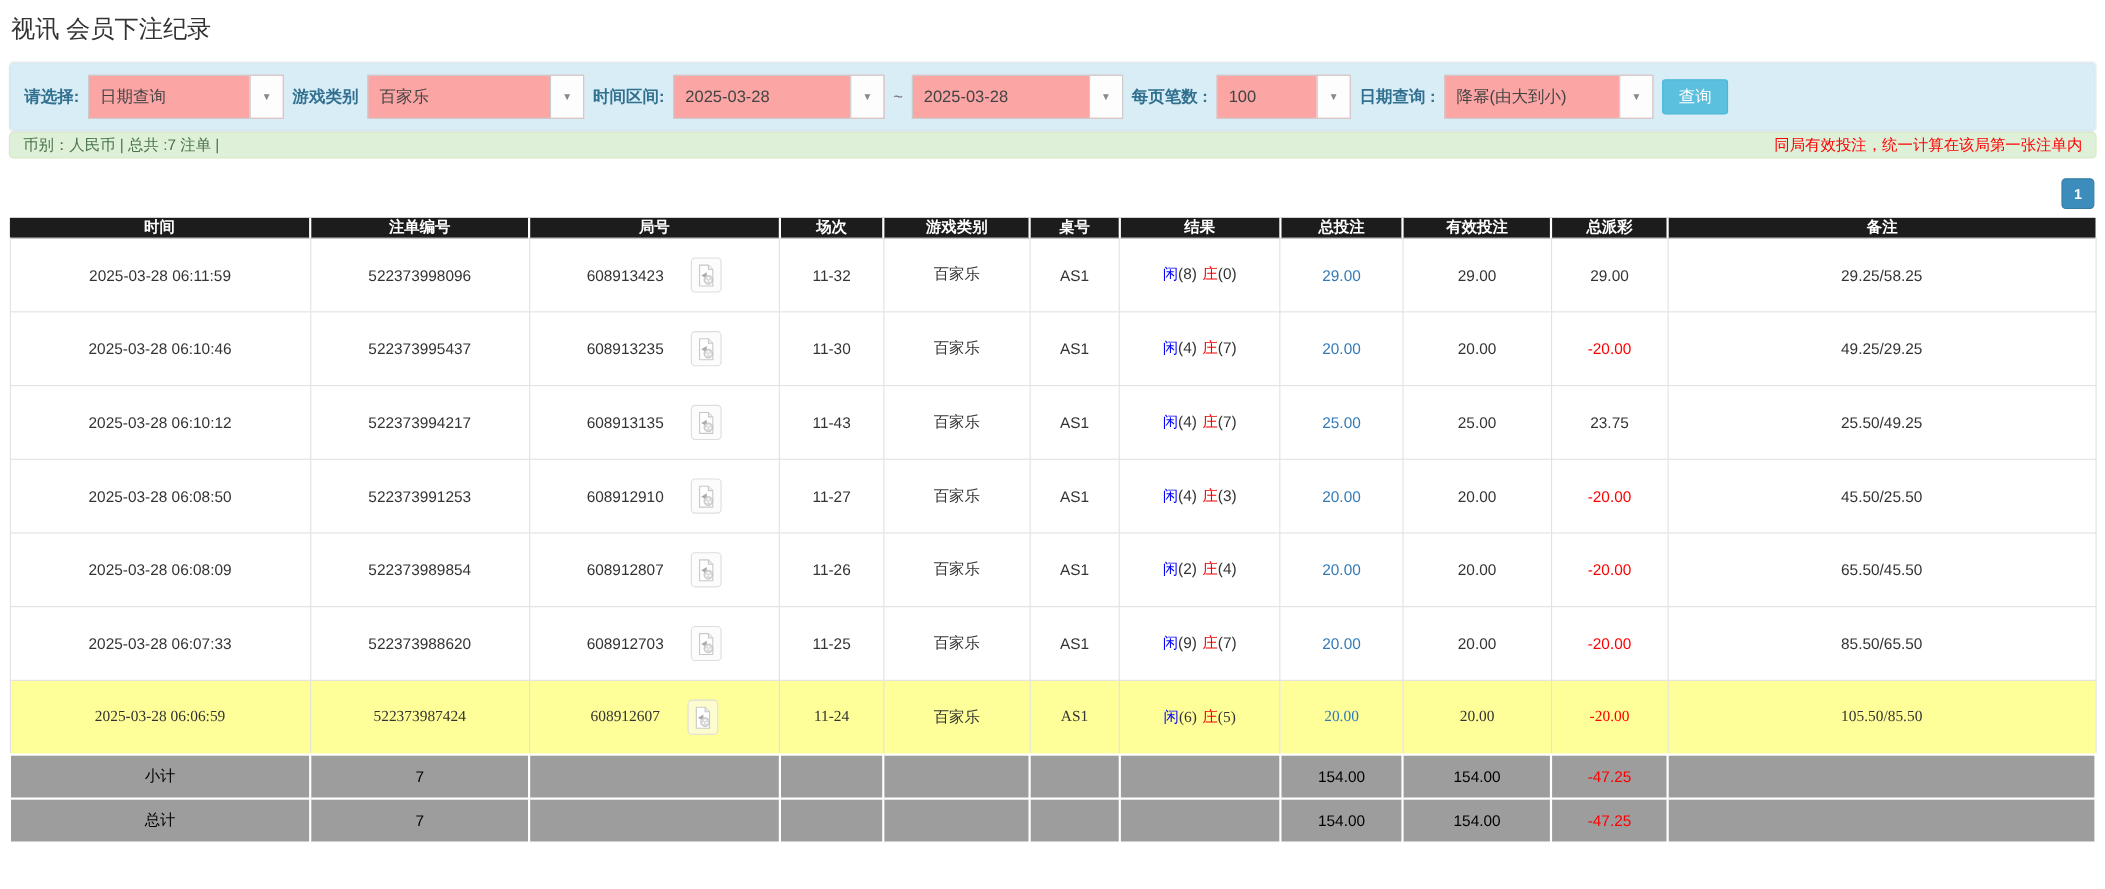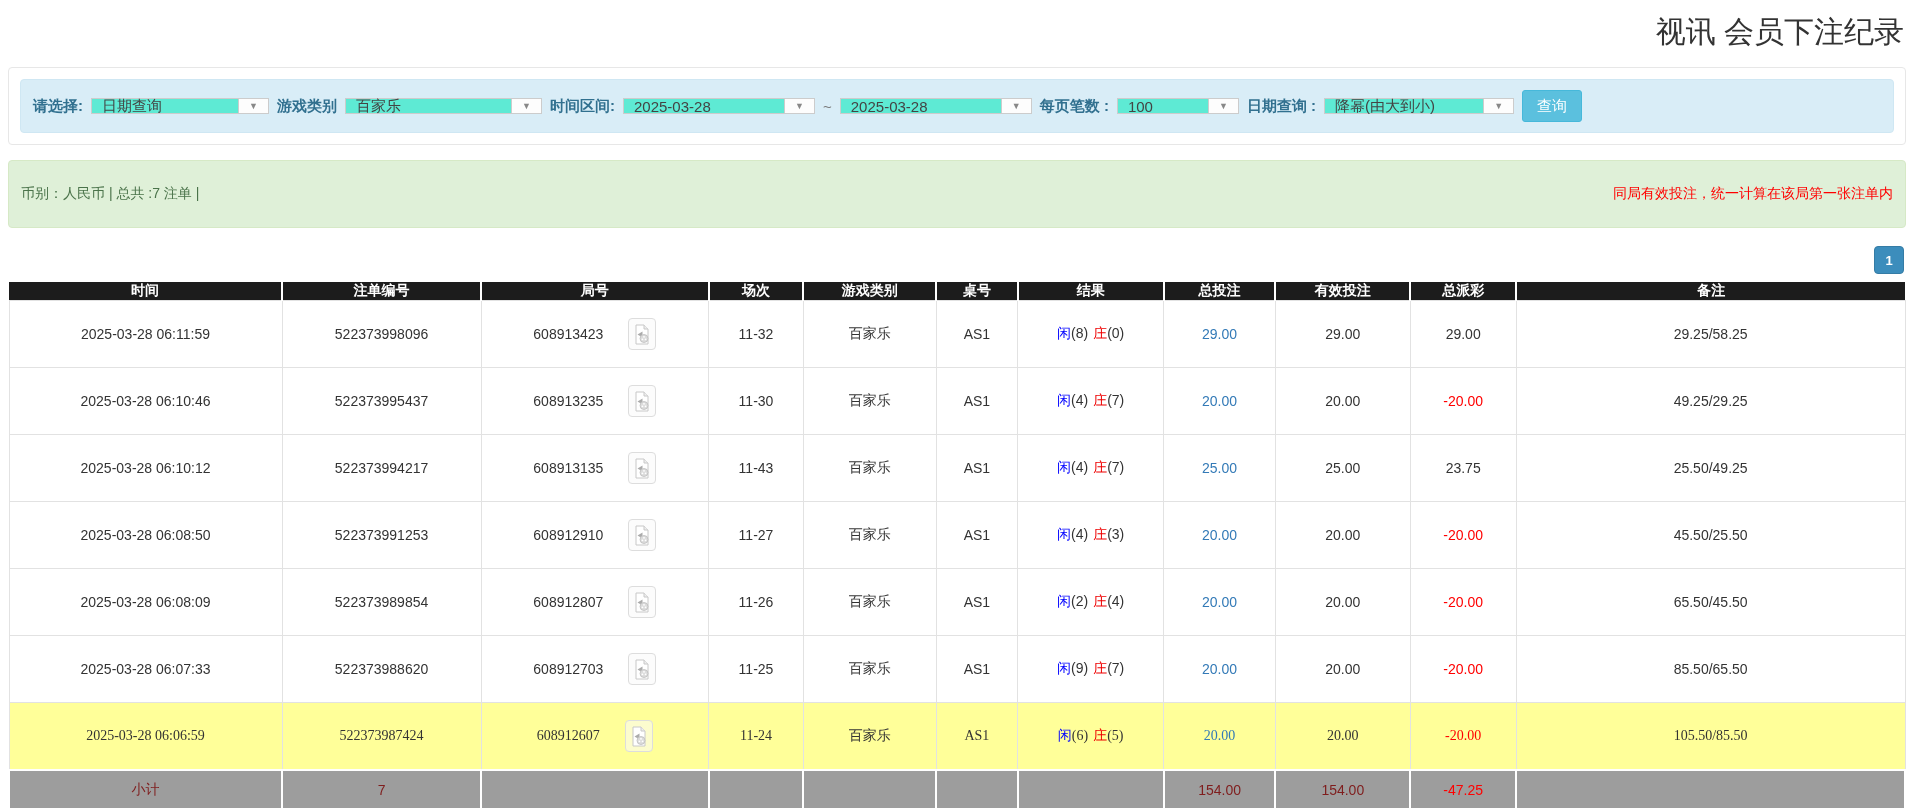--- a/index.html
+++ b/index.html
@@ -5,53 +5,53 @@
   :root{
     --accent-blue:#3c8dbc; --search-btn:#5bc0de; --header-bg:#1c1c1c;
     --highlight-row:#ffff99; --summary-bg:#dff0d8; --filter-bg:#d9edf7;
     --link-blue:#337ab7; --negative-red:#ff0000; --player-blue:#0000ff;
     --banker-red:#ee0000; --label-blue:#31708f;
   }
   *{box-sizing:border-box;}
   html,body{margin:0;padding:0;background:#fff;}
   body{font-family:"Liberation Sans","DejaVu Sans",sans-serif;color:#333;width:1914px;}
   .page{padding:6px 8px 10px;}
-  .page-title{font-size:30px;font-weight:500;color:#333;margin:6px 2px 14px;text-align:right;}
+  .page-title{font-size:22px;font-weight:500;color:#333;margin:6px 2px 14px;}
   
-  .filter-panel{border:1px solid #e7e7e7;border-radius:4px;padding:11px;margin-bottom:15px;}
+  .filter-panel{border:1px solid #e7e7e7;border-radius:4px;padding:0;}
   .filter-bar{background:var(--filter-bg);border:1px solid #cfe7f3;border-radius:4px;
     display:flex;align-items:center;padding:10px 12px;gap:8px;white-space:nowrap;}
   .f-label{color:var(--label-blue);font-weight:bold;font-size:15px;}
-  .combo{display:flex;align-items:center;background:#5eead4;border:1px solid #ccc;height:16px;
+  .combo{display:flex;align-items:center;background:#fca5a5;border:1px solid #ccc;height:40px;
     font-size:15px;color:#444;cursor:pointer;}
   .combo .val{padding:0 10px;flex:1;overflow:hidden;}
   .combo .arrow{width:30px;height:100%;border-left:1px solid #ccc;display:flex;align-items:center;
     justify-content:center;color:#888;font-size:9px;background:#fdfdfd;}
   .tilde{color:#777;font-size:15px;}
   .btn-search{background:var(--search-btn);color:#fff;border:1px solid #46b8da;border-radius:3px;
     height:32px;padding:0 14px;font-size:15px;cursor:pointer;}
   
   .summary-bar{background:var(--summary-bg);border:1px solid #d6e9c6;border-radius:4px;
-    display:flex;justify-content:space-between;align-items:flex-start;padding:24px 12px;
+    display:flex;justify-content:space-between;align-items:flex-start;padding:2px 12px;
     font-size:14px;margin:0 0 18px;}
   .summary-left{color:#4a734a;}
   .summary-right{color:var(--negative-red);}
   
   .pager{display:flex;justify-content:flex-end;margin:6px 2px;}
   .page-btn{background:var(--accent-blue);color:#fff;border:1px solid #357ca5;border-radius:4px;
     min-width:30px;height:28px;font-size:13px;font-weight:bold;cursor:pointer;}
   
   table.data{width:100%;border-collapse:collapse;table-layout:fixed;margin-top:8px;font-size:14px;}
   thead th{background:var(--header-bg);color:#fff;font-weight:bold;padding:0 4px;
     border-right:2px solid #fff;font-size:14px;}
   thead th:last-child{border-right:none;}
   tbody td{background:#fff;border:1px solid #e2e2e2;text-align:center;padding:17px 6px;
     vertical-align:middle;}
   tr.highlight td{background:var(--highlight-row);font-family:Liberation Serif, serif;}
-  tfoot td{background:#9d9d9d;color:#7f1d1d;border:2px solid #fff;text-align:center;
+  tfoot td{background:#9d9d9d;color:#000000;border:2px solid #fff;text-align:center;
     padding:10px 6px;font-size:14px;}
   .link{color:var(--link-blue);cursor:pointer;}
   .neg{color:var(--negative-red);}
   .res-player{color:var(--player-blue);}
   .res-banker{color:var(--banker-red);margin-left:5px;}
   .round-cell{display:flex;align-items:center;justify-content:center;gap:25px;}
   .video-btn{width:28px;height:32px;border:1px solid #ddd;border-radius:4px;background:rgba(250,250,250,.55);
     display:inline-flex;align-items:center;justify-content:center;cursor:pointer;padding:0;}
 </style>
 </head>

